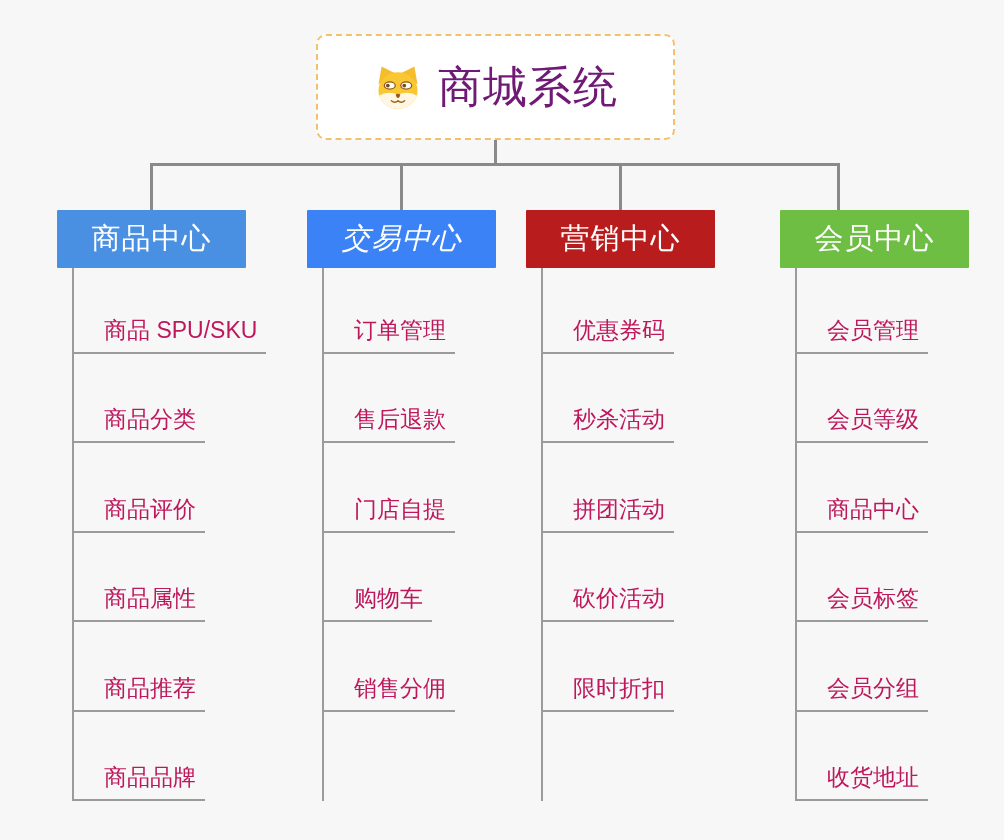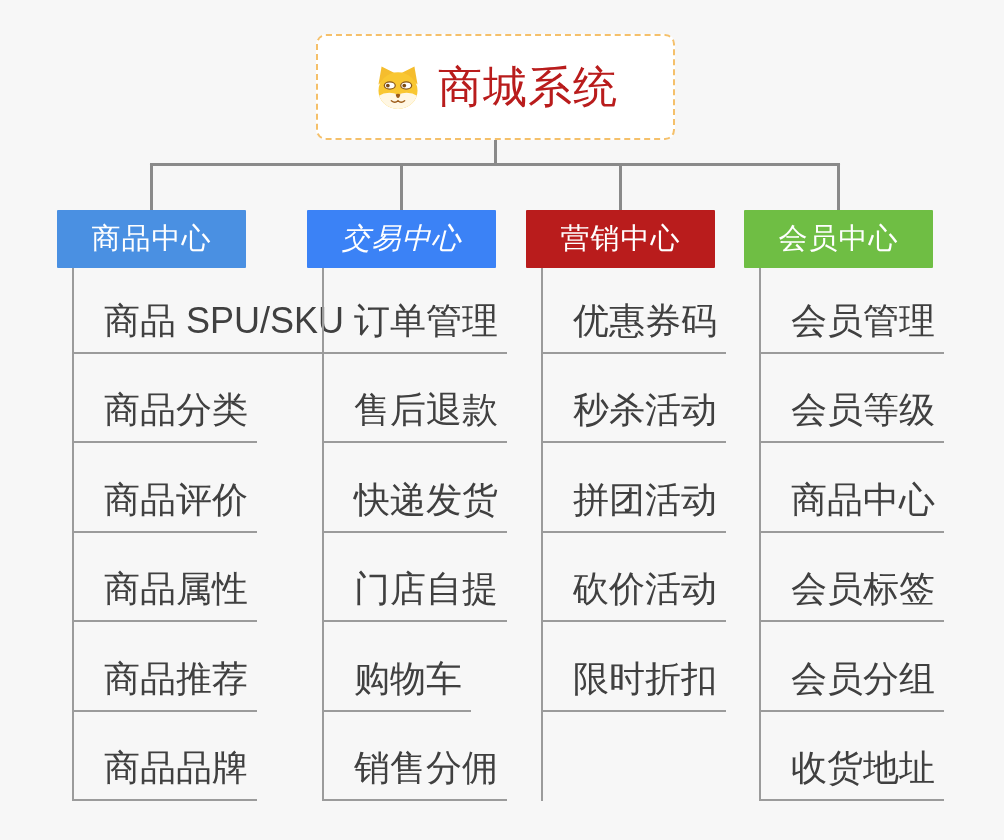--- a/index.html
+++ b/index.html
@@ -10,52 +10,52 @@
   }
   .stage{position:relative;width:1004px;height:840px;background:#f7f7f7;overflow:hidden;}
 
   
   .root{
     position:absolute;left:316px;top:34px;width:359px;height:106px;
     box-sizing:border-box;background:#ffffff;
     border:2px dashed #F5C06A;border-radius:10px;
     display:flex;align-items:center;justify-content:center;gap:15px;
   }
-  .root-title{font-size:44px;color:#b91c1c;letter-spacing:1px;}
+  .root-title{font-size:44px;color:#701a75;letter-spacing:1px;}
   .root-icon{width:50px;height:47px;flex:0 0 auto;}
 
   
   .conn{position:absolute;background:#8a8a8a;}
   .conn.stem{left:494px;top:140px;width:3px;height:26px;}
   .conn.bus{left:150px;top:163px;width:690px;height:3px;border-radius:2px;}
   .conn.drop{top:163px;width:3px;height:47px;}
   .conn.drop.d0{left:150px;}
   .conn.drop.d1{left:400px;}
   .conn.drop.d2{left:619px;}
   .conn.drop.d3{left:837px;}
 
   
   .branch{position:absolute;top:210px;width:189px;}
   .branch.b0{left:57px;}
   .branch.b1{left:307px;}
   .branch.b2{left:526px;}
-  .branch.b3{left:744px;}
+  .branch.b3{left:780px;}
   .branch-header{
     height:58px;border-radius:1px;
     display:flex;align-items:center;justify-content:center;
     color:#ffffff;font-size:29px;letter-spacing:1px;
     cursor:default;
   }
   .vline{position:absolute;left:15px;top:58px;width:2px;height:533px;background:#9b9b9b;}
   .leaves{position:absolute;left:15px;top:54px;width:230px;}
   .leaf-row{height:89.5px;display:flex;align-items:flex-end;}
   .leaf{
     padding:0 9px 6px 32px;
     border-bottom:2px solid #9b9b9b;
-    font-size:36px;color:#404040;white-space:nowrap;
+    font-size:23px;color:#be185d;white-space:nowrap;
   }
 </style>
 </head>
 <body>
 
 <div class="stage">
 
   <div class="root">
     <svg class="root-icon" viewBox="0 0 64 60">
       <path d="M11 3 L27 11 L7 26 Z" fill="#F5BD2E"></path>
@@ -113,23 +113,20 @@
     <div class="branch-header" style="background-color: #3b82f6; font-style: italic;">交易中心</div>
     <div class="vline"></div>
     <div class="leaves">
       <div class="leaf-row">
           <div class="leaf">订单管理</div>
         </div>
       <div class="leaf-row">
           <div class="leaf">售后退款</div>
         </div>
       <div class="leaf-row">
-          <div class="leaf">快递发货</div>
-        </div>
-      <div class="leaf-row">
           <div class="leaf">门店自提</div>
         </div>
       <div class="leaf-row">
           <div class="leaf">购物车</div>
         </div>
       <div class="leaf-row">
           <div class="leaf">销售分佣</div>
         </div>
     </div>
   </div>

